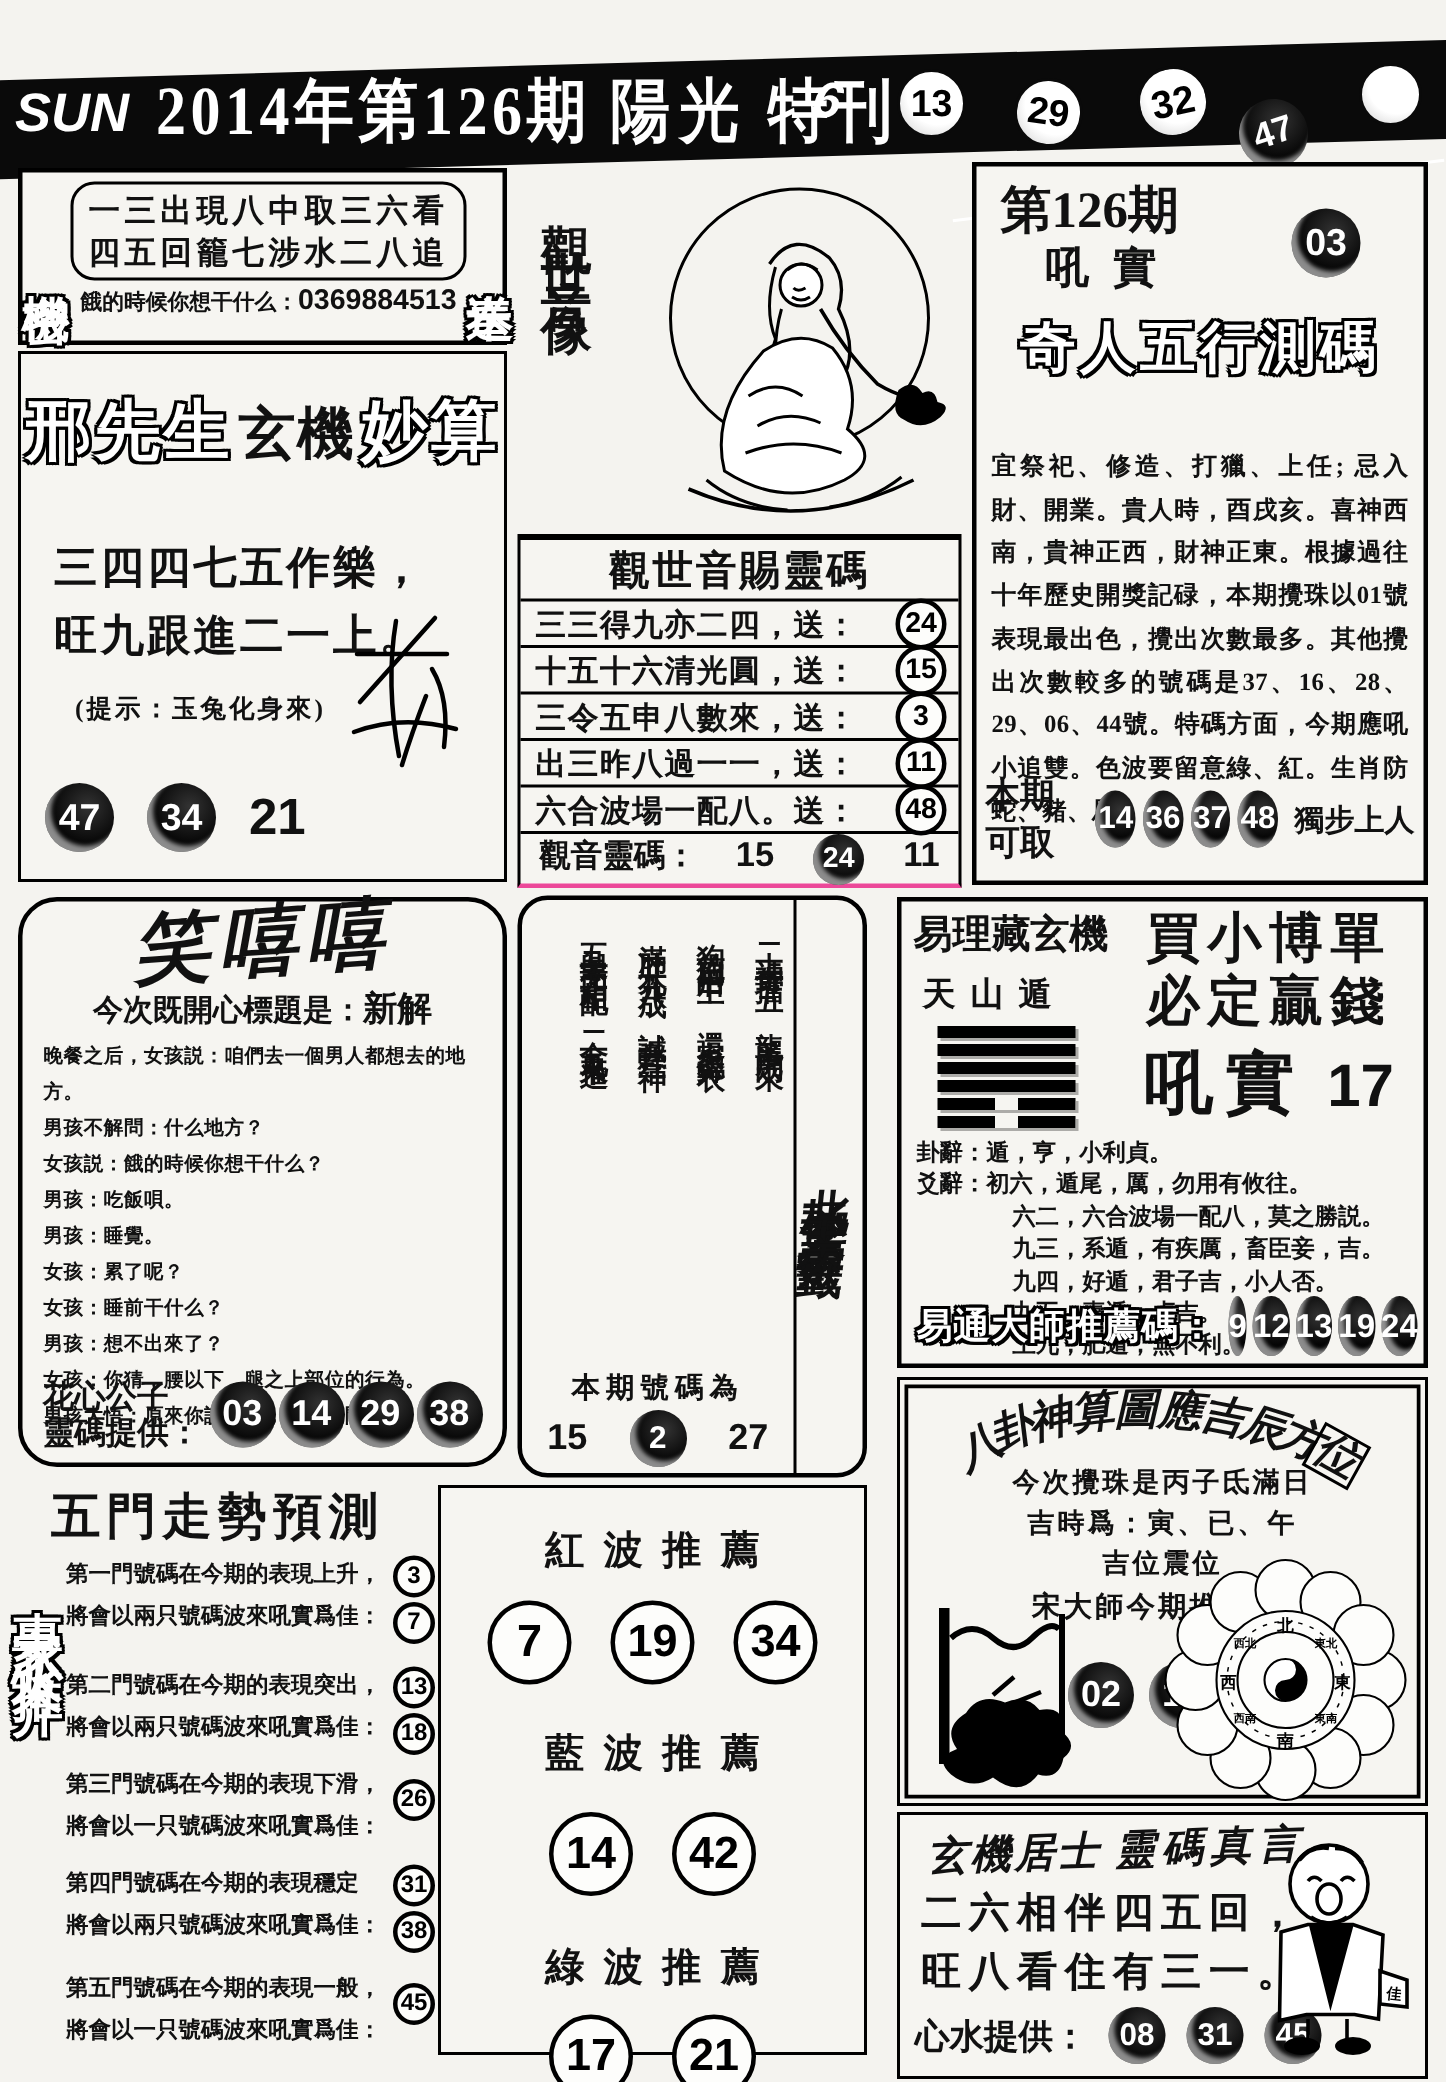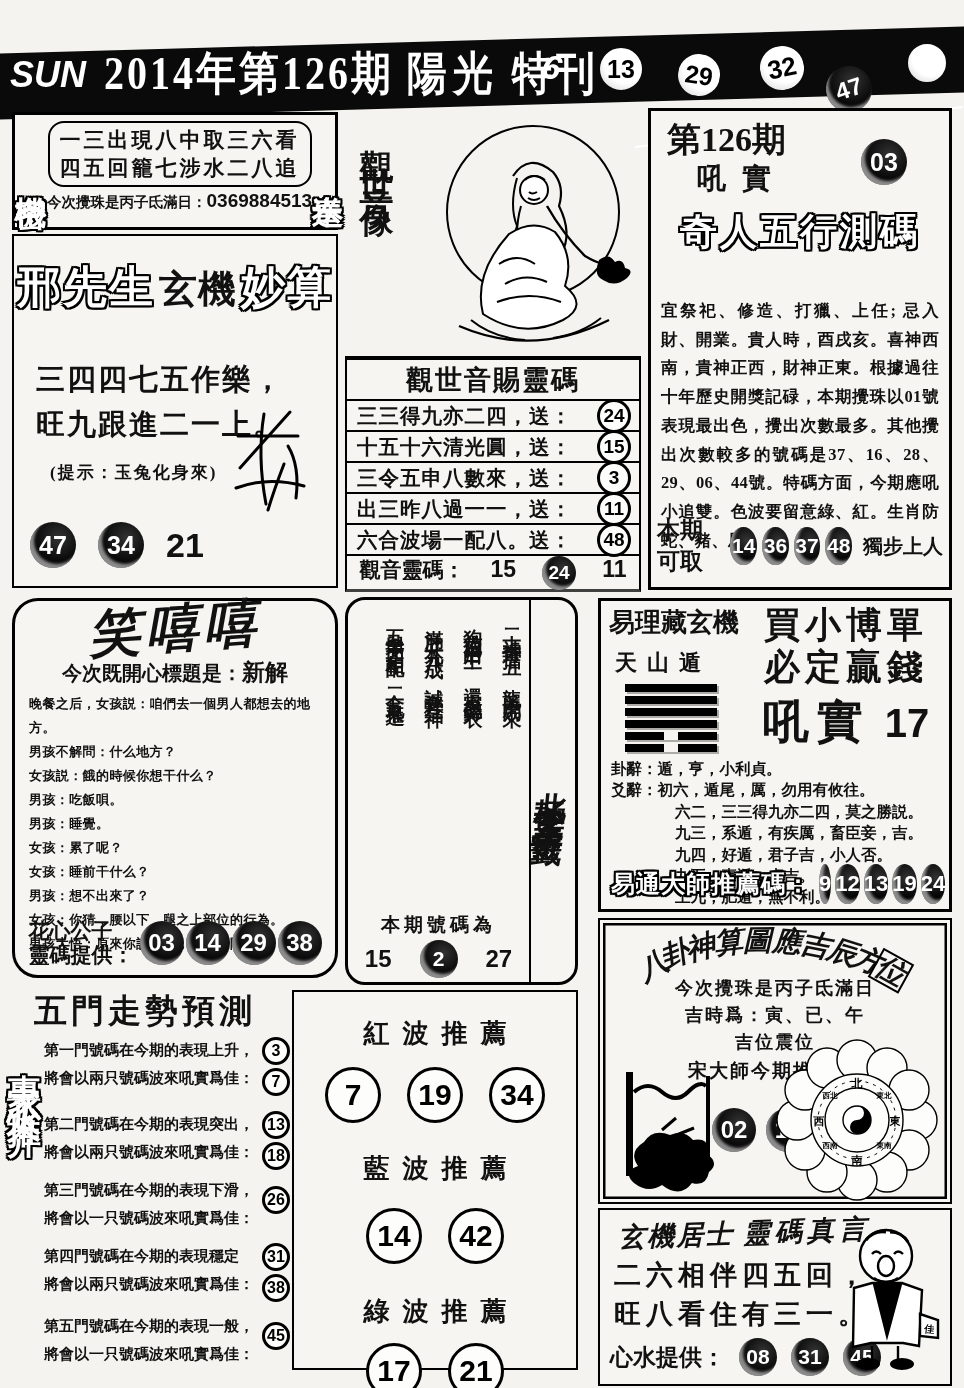--- a/index.html
+++ b/index.html
@@ -64,21 +64,21 @@
   .mballs{position:absolute;left:16px;bottom:18px;display:flex;align-items:center;gap:22px;}
   .mplain{font:900 34px "Liberation Sans",sans-serif;}
   .sig{position:absolute;right:24px;top:170px;}
 
   
   .gy{left:345px;top:112px;width:296px;height:248px;border-bottom:4px solid #000;}
   .gy .side{position:absolute;left:8px;top:10px;font-size:34px;font-weight:700;letter-spacing:18px;height:230px;}
   .gy svg{position:absolute;right:2px;top:2px;}
 
   
-  .grant{left:345px;top:360px;width:296px;height:232px;border-left:2px solid #000;border-right:2px solid #000;border-bottom:3px solid #404040;background:#f6f5f1;position:absolute;}
+  .grant{left:345px;top:360px;width:296px;height:232px;border-left:2px solid #000;border-right:2px solid #000;border-bottom:3px solid #ec4899;background:#f6f5f1;position:absolute;}
   .gtitle{font-size:27px;font-weight:900;text-align:center;letter-spacing:2px;padding:2px 0 1px;}
   .grow{display:flex;align-items:center;justify-content:space-between;border-top:2.5px solid #000;padding:1px 8px 1px 10px;height:31px;}
   .grow .t{font-size:20.5px;font-weight:600;white-space:nowrap;letter-spacing:1px;}
   .gfoot{display:flex;align-items:flex-start;justify-content:center;gap:26px;border-top:2.5px solid #000;height:37px;}
   .gfoot .lbl{font-size:21px;font-weight:900;}
   .gfoot .pn{font:900 23px "Liberation Sans",sans-serif;}
 
   
   .period{left:648px;top:108px;width:304px;height:482px;border-width:3px;}
   .p-title{position:absolute;left:16px;top:6px;font-size:34px;font-weight:900;}
@@ -198,21 +198,21 @@
   </div>
 
   <div class="box secret" data-name="secret-contact-box">
     <div class="side ot vt" data-name="secret-side-left">機密</div>
     <div class="mid">
       <div class="couplet" data-name="secret-couplet">
         <div data-name="secret-couplet-line1">一三出現八中取三六看</div>
         <div data-name="secret-couplet-line2">四五回籠七涉水二八追</div>
       </div>
       <div class="contact" data-name="contact-line">
-        <span data-name="contact-label">今次攪珠是丙子氐滿日：</span><b class="sans" data-name="contact-phone-number">0369884513</b>
+        <span data-name="contact-label">餓的時候你想干什么：</span><b class="sans" data-name="contact-phone-number">0369884513</b>
       </div>
     </div>
     <div class="side ot vt" data-name="secret-side-right">奉送</div>
   </div>
 
   <div class="box mystery" data-name="mystery-verse-box">
     <div class="mtitle" data-name="mystery-title">
       <span class="ot" data-name="mystery-title-outline-left">邢先生</span>
       <span class="solid" data-name="mystery-title-bold">玄機</span>
       <span class="ot" data-name="mystery-title-outline-right">妙算</span>
@@ -374,21 +374,21 @@
         <div class="ybig" data-name="yijing-slogan-line2">必定贏錢</div>
         <div class="yhou">
           <span class="h" data-name="yijing-hou-label">吼實</span>
           <span class="n" data-name="yijing-hou-number">17</span>
         </div>
       </div>
     </div>
     <div class="ytext" data-name="yijing-text">
       <div class="row" data-name="gua-line">卦辭：遁，亨，小利貞。</div>
       <div class="row" data-name="yao-line">爻辭：初六，遁尾，厲，勿用有攸往。</div>
-      <div class="row ind" data-name="yao-line">六二，三三得九亦二四，莫之勝説。</div>
+      <div class="row ind" data-name="yao-line">六二，六合波場一配八，莫之勝説。</div>
       <div class="row ind" data-name="yao-line">九三，系遁，有疾厲，畜臣妾，吉。</div>
       <div class="row ind" data-name="yao-line">九四，好遁，君子吉，小人否。</div>
       <div class="row ind" data-name="yao-line">九五，嘉遁，貞吉。</div>
       <div class="row ind" data-name="yao-line">上九，肥遁，無不利。</div>
     </div>
     <div class="yfoot" data-name="yijing-recommendation">
       <span class="lbl ot" data-name="yijing-rec-label">易通大師推薦碼：</span>
       <span class="ball s40" data-name="lottery-ball">9</span>
       <span class="ball s40" data-name="lottery-ball">12</span>
       <span class="ball s40" data-name="lottery-ball">13</span>

